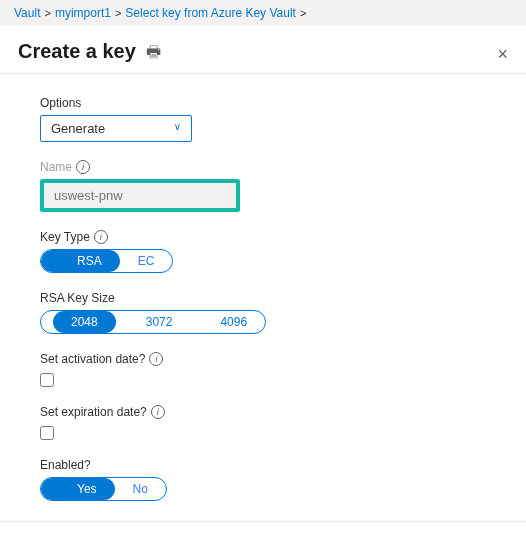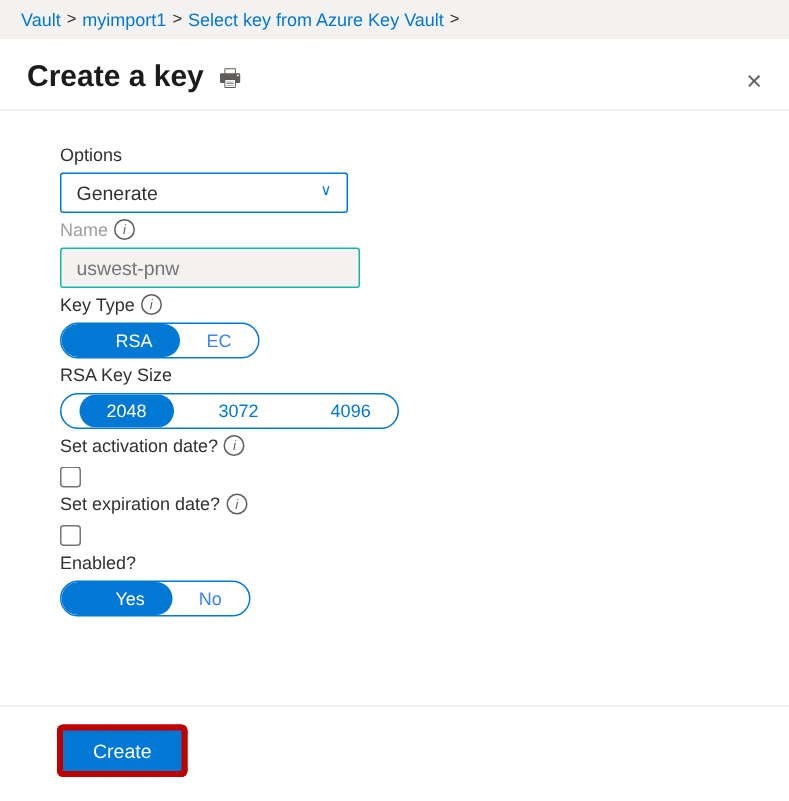--- a/index.html
+++ b/index.html
@@ -66,21 +66,21 @@
       color: #605e5c;
       font-size: 18px;
       cursor: pointer;
       line-height: 1;
     }
     .panel-body {
       padding: 22px 40px 20px 40px;
       flex: 1;
       display: flex;
       flex-direction: column;
-      gap: 4px;
+      gap: 18px;
     }
     .field-group {
       display: flex;
       flex-direction: column;
       gap: 5px;
     }
     .field-label {
       font-size: 12px;
       color: #323130;
       display: flex;
@@ -104,32 +104,32 @@
       font-style: italic;
       cursor: pointer;
     }
     .dropdown {
       display: flex;
       align-items: flex-start;
       justify-content: space-between;
       border: 1.5px solid #0078d4;
       border-radius: 2px;
       padding: 5px 10px;
-      width: 192px;
+      width: 152px;
       cursor: pointer;
       background: #fff;
       font-size: 13px;
       color: #323130;
     }
     .dropdown-arrow {
       color: #0078d4;
       font-size: 10px;
     }
     .name-input {
-      border: 1px solid #14b8a6;
+      border: 4px solid #14b8a6;
       border-radius: 2px;
       padding: 5px 10px;
       width: 200px;
       font-size: 13px;
       color: #a19f9d;
       background: #f3f2f1;
       outline: none;
     }
     
     .toggle-group {

